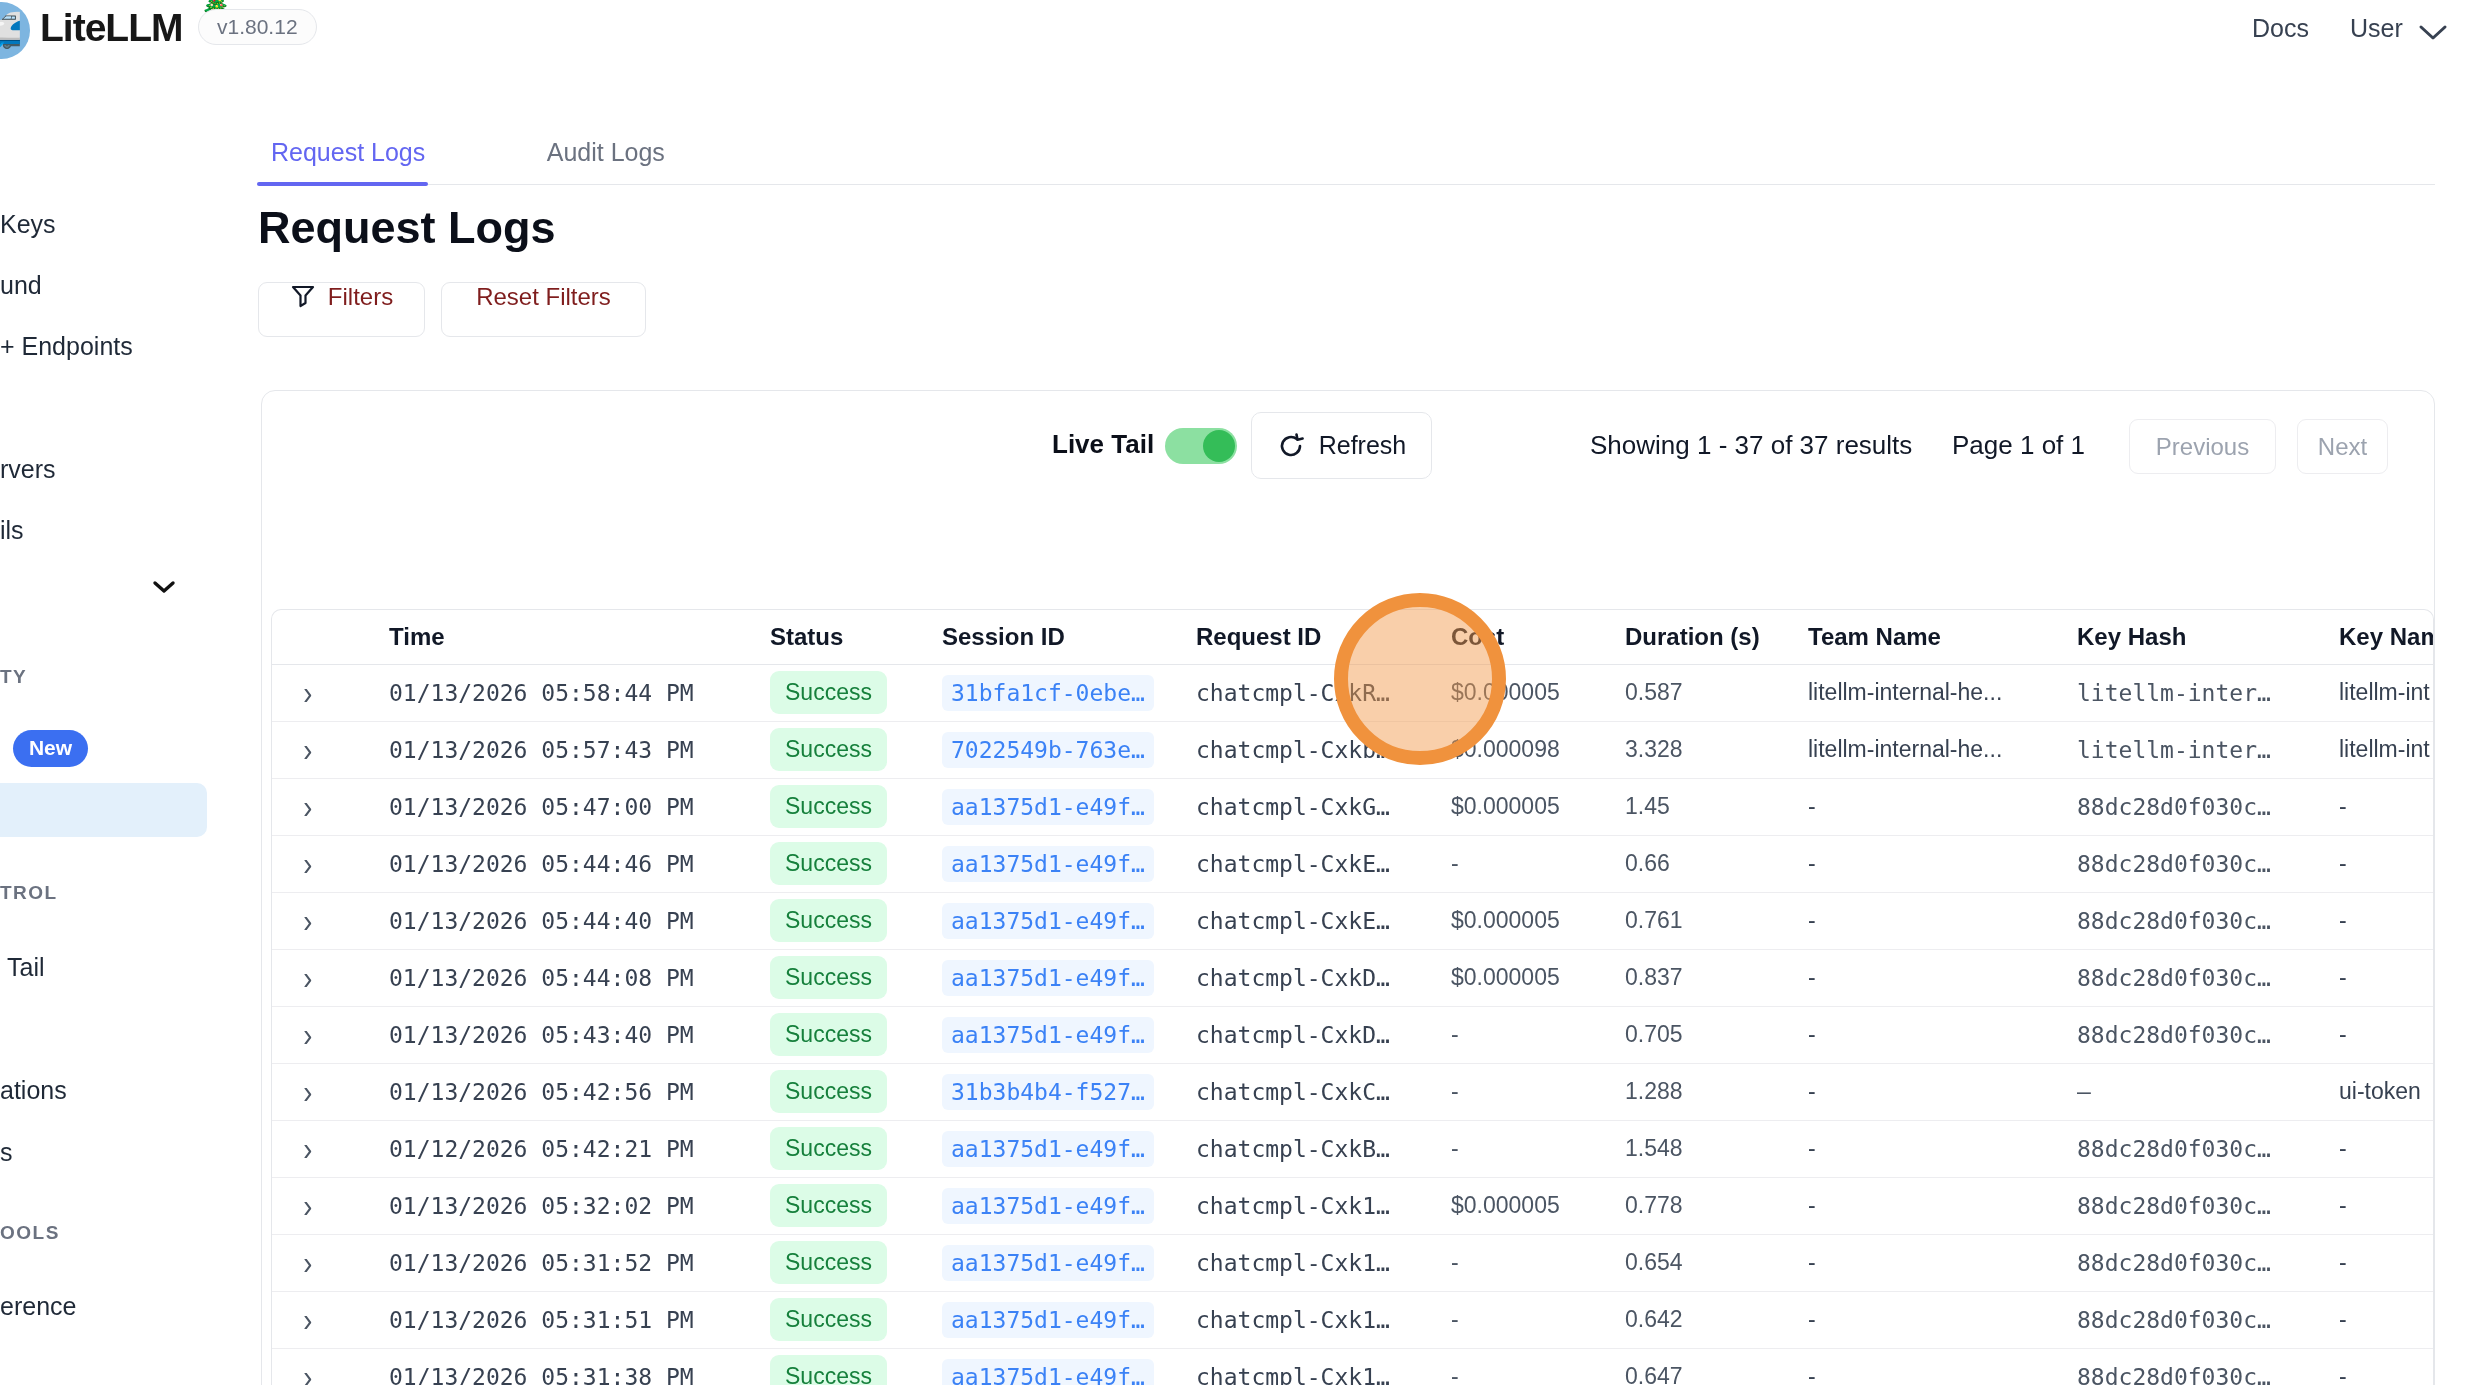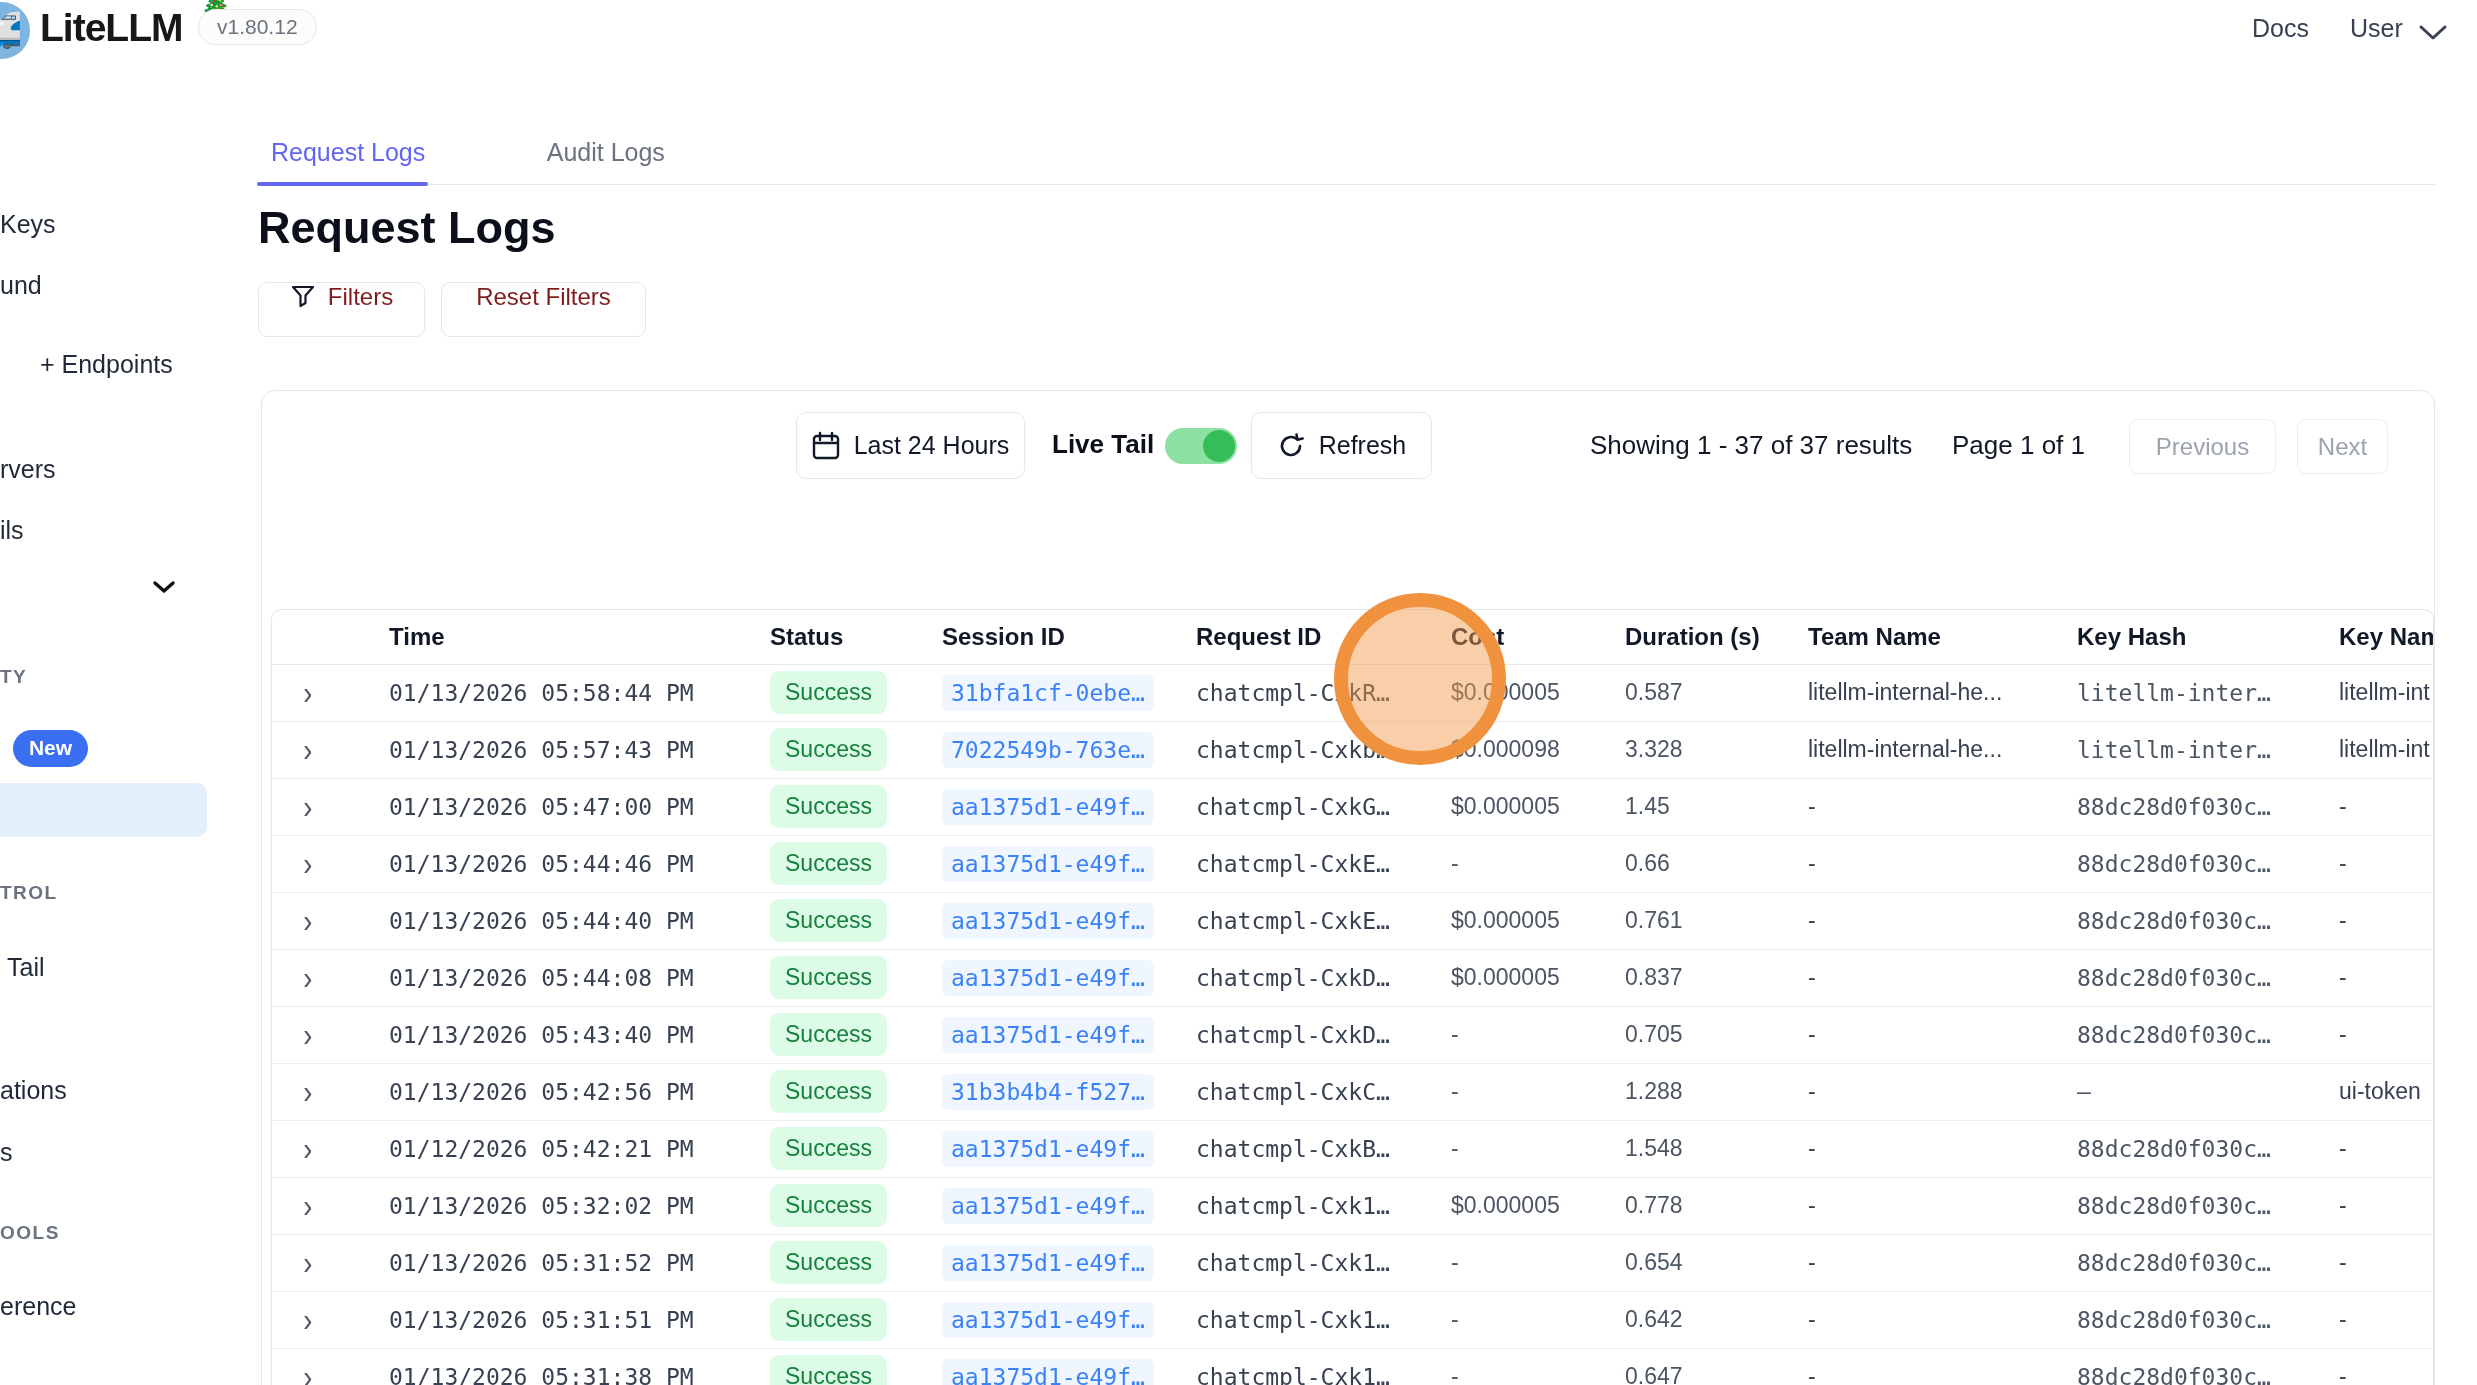--- a/index.html
+++ b/index.html
@@ -103,21 +103,21 @@
   <span id="user-chevron">
     <svg class="icn" width="30" height="18" viewBox="0 0 30 18">
         <polyline points="3,3 15,14 27,3" fill="none" stroke="#374151" stroke-width="3" stroke-linecap="round" stroke-linejoin="round"></polyline>
       </svg>
   </span>
 </div>
 
 <div id="sidebar">
   <div class="side-frag" style="top:148px;">Keys</div>
   <div class="side-frag" style="top:209px;">und</div>
-  <div class="side-frag" style="top:288px;margin-left:40px;">+ Endpoints</div>
+  <div class="side-frag" style="top:270px;">+ Endpoints</div>
   <div class="side-frag" style="top:393px;">rvers</div>
   <div class="side-frag" style="top:454px;">ils</div>
   <span class="abs" style="left:152px; top:518px;">
     <svg class="icn" width="24" height="15" viewBox="0 0 24 15">
         <polyline points="3,3 12,11 21,3" fill="none" stroke="#111111" stroke-width="3.4" stroke-linecap="round" stroke-linejoin="round"></polyline>
       </svg>
   </span>
   <div class="side-head" style="top:604px;">TY</div>
   <div id="side-new-badge">New</div>
   <div id="side-selected"></div>
@@ -145,31 +145,20 @@
   </span>
   <span>Filters</span>
 </div>
 <div class="btn" id="reset-filters-btn">
   <span>Reset Filters</span>
 </div>
 
 <div id="card">
 
 
-  <div class="tool-btn" id="time-range-btn">
-    <span>
-      <svg class="icn" width="28" height="30" viewBox="0 0 28 30">
-          <rect x="2" y="5" width="24" height="22" rx="3" fill="none" stroke="#111827" stroke-width="2.4"></rect>
-          <line x1="8" y1="2" x2="8" y2="9" stroke="#111827" stroke-width="2.4" stroke-linecap="round"></line>
-          <line x1="20" y1="2" x2="20" y2="9" stroke="#111827" stroke-width="2.4" stroke-linecap="round"></line>
-          <line x1="2" y1="12" x2="26" y2="12" stroke="#111827" stroke-width="2.4"></line>
-        </svg>
-    </span>
-    <span>Last 24 Hours</span>
-  </div>
 
   <div id="live-tail-label">Live Tail</div>
   <div id="live-tail-toggle">
     <div id="live-tail-knob"></div>
   </div>
 
   <div class="tool-btn" id="refresh-btn">
     <span>
       <svg class="icn" width="28" height="28" viewBox="0 0 28 28">
           <path d="M23 14 a9 9 0 1 1 -3.2 -6.9" fill="none" stroke="#111827" stroke-width="2.6" stroke-linecap="round"></path>

